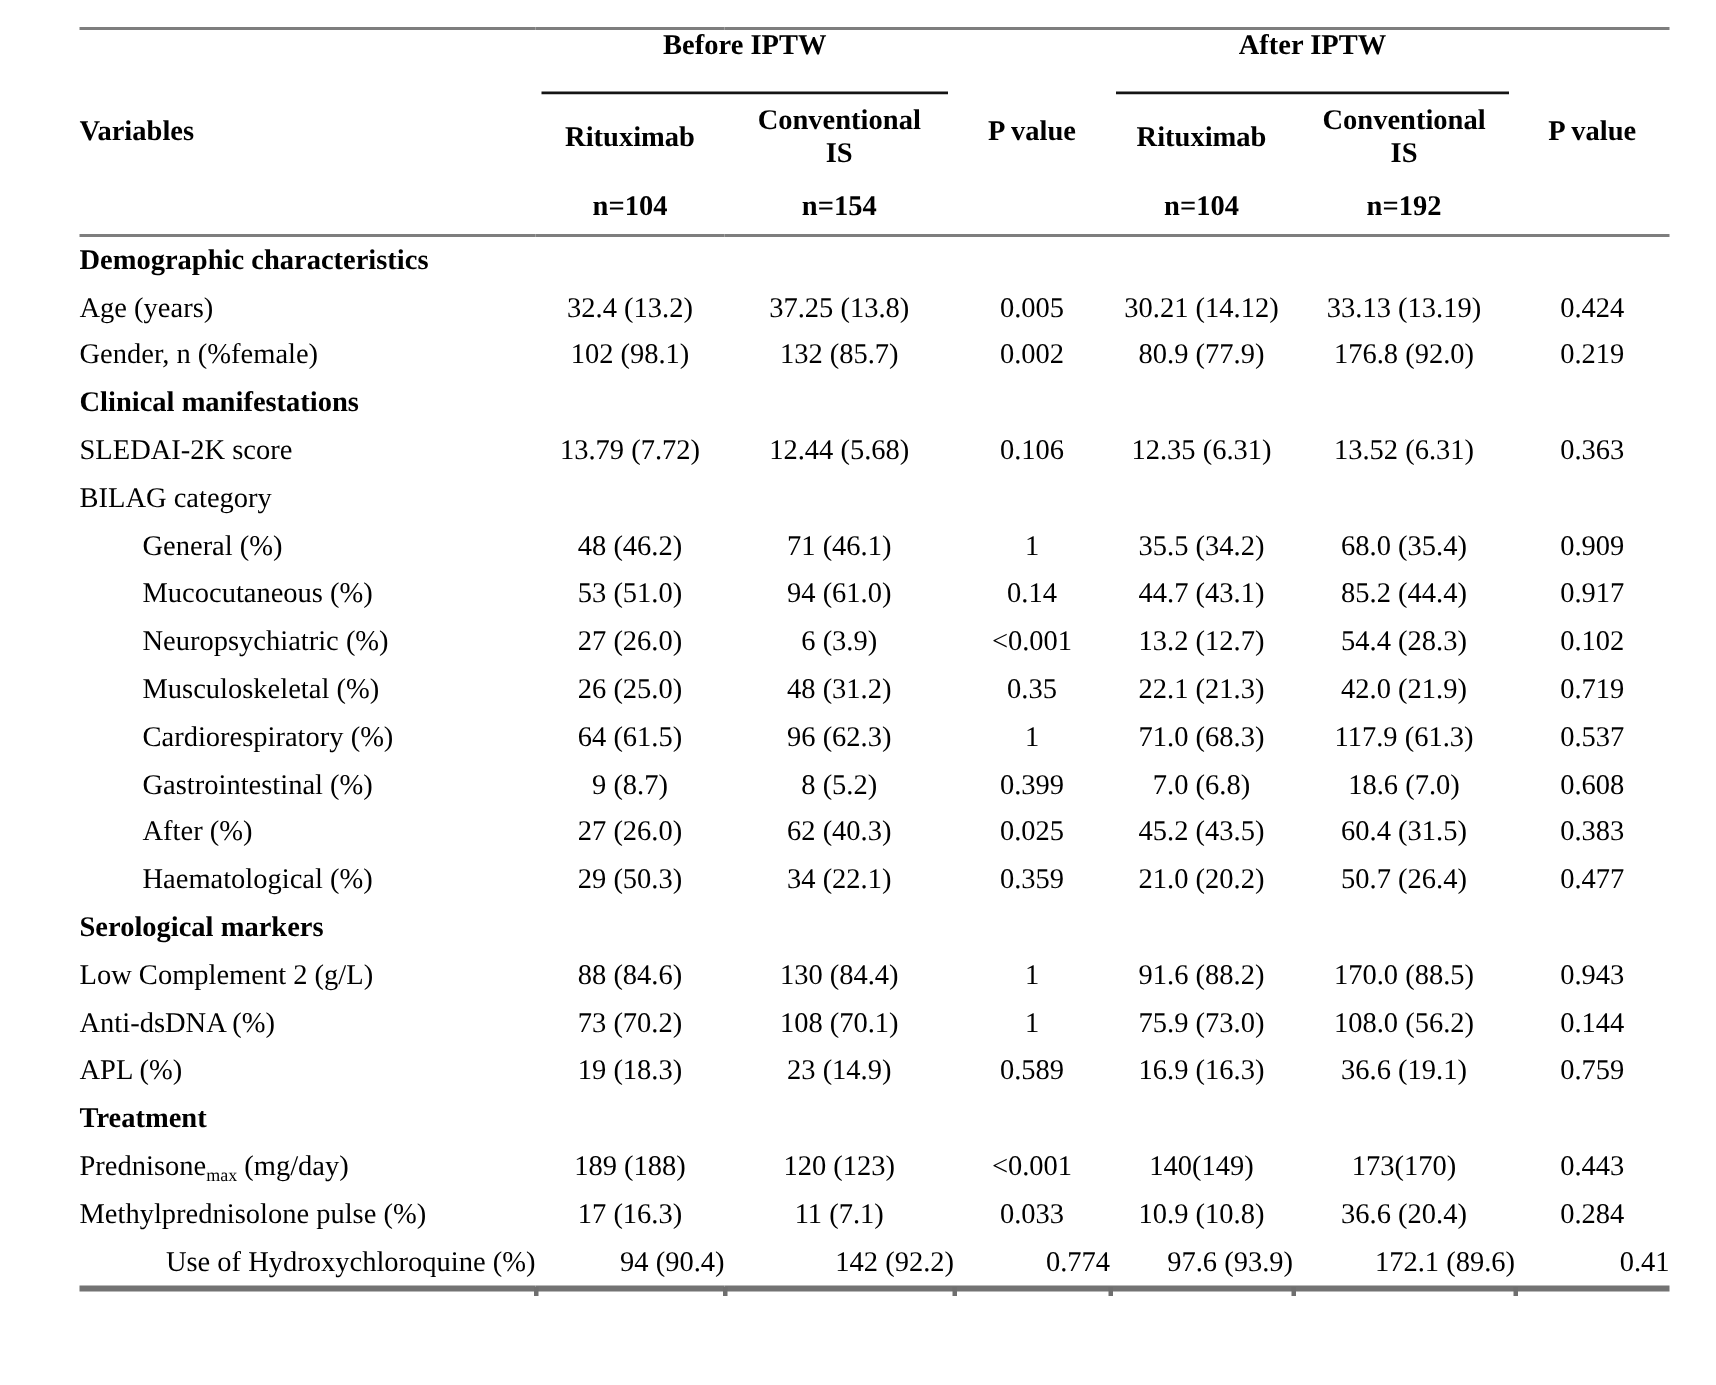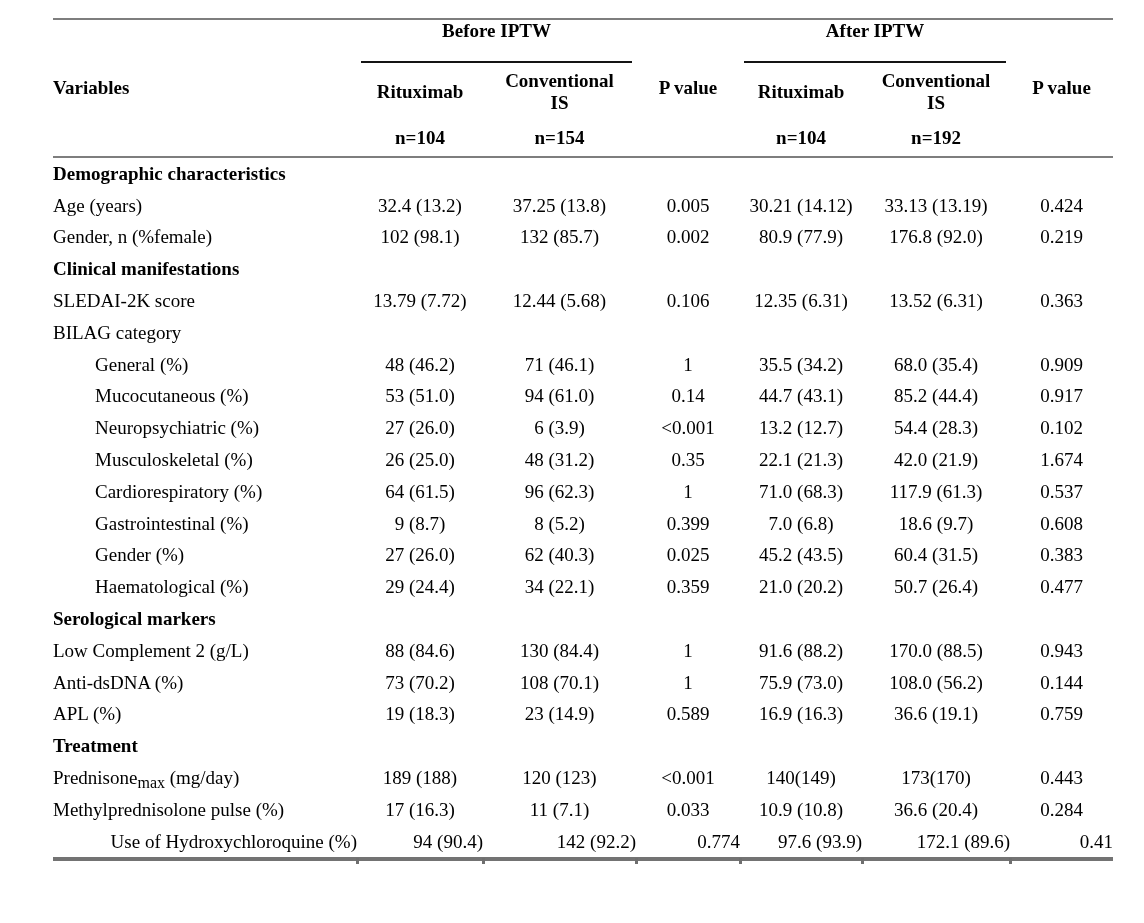--- a/index.html
+++ b/index.html
@@ -58,21 +58,21 @@
   
   tbody tr:first-child td { border-top: 2px solid #7e7e7e; }
   tbody tr:last-child td { border-bottom: 4px solid #737373; text-align: right; }
   
   tbody td { height: 31.8px; text-align: center; }
   td.var-cell { text-align: left; padding-left: 11px; }
   td.var-cell.indent { padding-left: 42px; }
   tr.section-row td.var-cell { font-weight: bold; }
   td.bold { font-weight: normal; }
   sub.subsc {
-    font-size: 16px;
+    font-size: 12px;
     line-height: 0;
     vertical-align: -4px;
   }
   
   .col-ticks { position: absolute; left: 0; top: 100%; width: 100%; height: 0; }
   .tick {
     position: absolute;
     top: -3px;
     width: 3px;
     height: 6px;
@@ -207,52 +207,52 @@
             <td class="num-cell">54.4 (28.3)</td>
             <td class="num-cell">0.102</td>
           </tr>
           <tr class="data-row">
             <td class="var-cell indent">Musculoskeletal (%)</td>
             <td class="num-cell">26 (25.0)</td>
             <td class="num-cell">48 (31.2)</td>
             <td class="num-cell">0.35</td>
             <td class="num-cell">22.1 (21.3)</td>
             <td class="num-cell">42.0 (21.9)</td>
-            <td class="num-cell">1.674</td>
+            <td class="num-cell">0.719</td>
           </tr>
           <tr class="data-row">
             <td class="var-cell indent">Cardiorespiratory (%)</td>
             <td class="num-cell">64 (61.5)</td>
             <td class="num-cell">96 (62.3)</td>
             <td class="num-cell">1</td>
             <td class="num-cell">71.0 (68.3)</td>
             <td class="num-cell">117.9 (61.3)</td>
             <td class="num-cell">0.537</td>
           </tr>
           <tr class="data-row">
             <td class="var-cell indent">Gastrointestinal (%)</td>
             <td class="num-cell">9 (8.7)</td>
             <td class="num-cell">8 (5.2)</td>
             <td class="num-cell">0.399</td>
             <td class="num-cell">7.0 (6.8)</td>
-            <td class="num-cell">18.6 (9.7)</td>
+            <td class="num-cell">18.6 (7.0)</td>
             <td class="num-cell">0.608</td>
           </tr>
           <tr class="data-row">
-            <td class="var-cell indent">Gender (%)</td>
+            <td class="var-cell indent">After (%)</td>
             <td class="num-cell">27 (26.0)</td>
             <td class="num-cell">62 (40.3)</td>
             <td class="num-cell bold">0.025</td>
             <td class="num-cell">45.2 (43.5)</td>
             <td class="num-cell">60.4 (31.5)</td>
             <td class="num-cell">0.383</td>
           </tr>
           <tr class="data-row">
             <td class="var-cell indent">Haematological (%)</td>
-            <td class="num-cell">29 (24.4)</td>
+            <td class="num-cell">29 (50.3)</td>
             <td class="num-cell">34 (22.1)</td>
             <td class="num-cell">0.359</td>
             <td class="num-cell">21.0 (20.2)</td>
             <td class="num-cell">50.7 (26.4)</td>
             <td class="num-cell">0.477</td>
           </tr>
           <tr class="section-row">
             <td class="var-cell">Serological markers</td>
             <td class="num-cell"></td>
             <td class="num-cell"></td>

